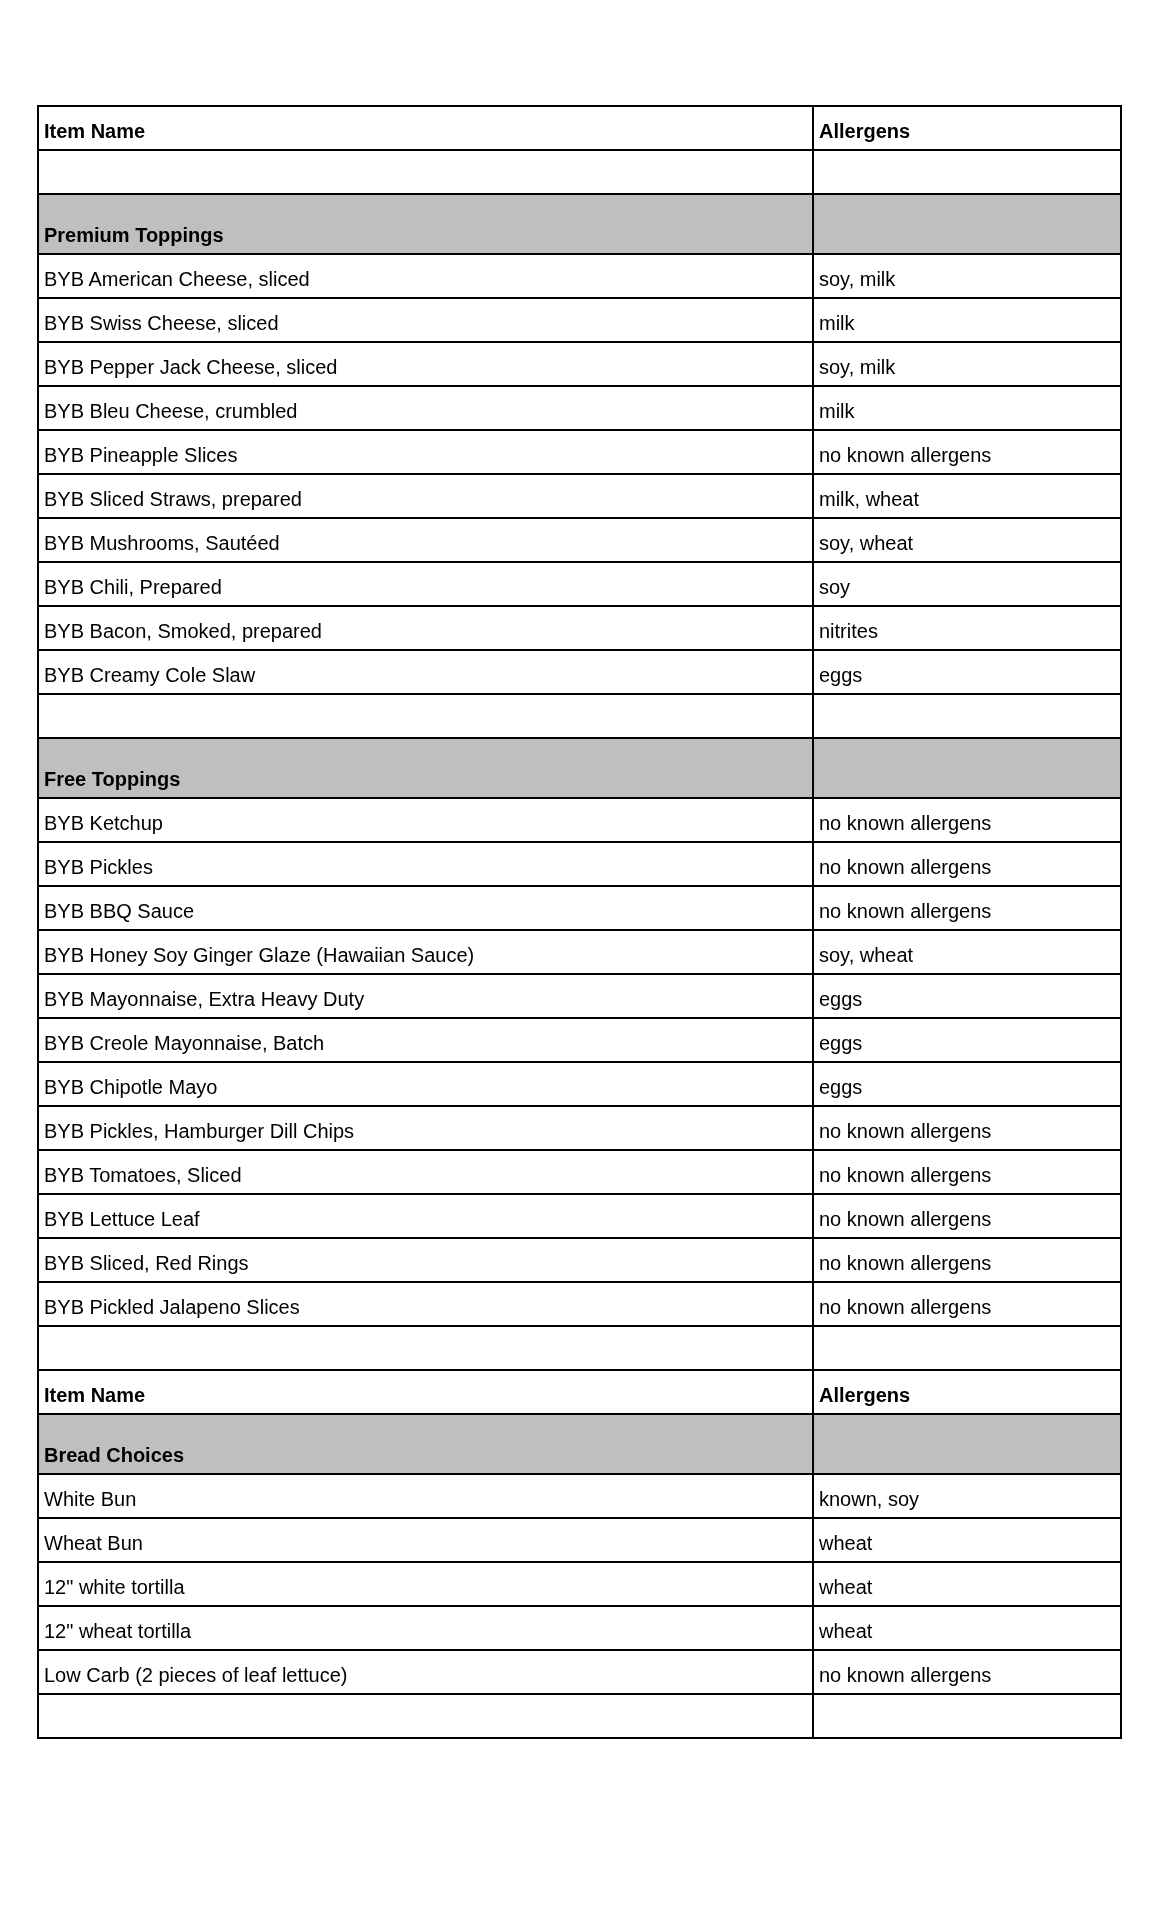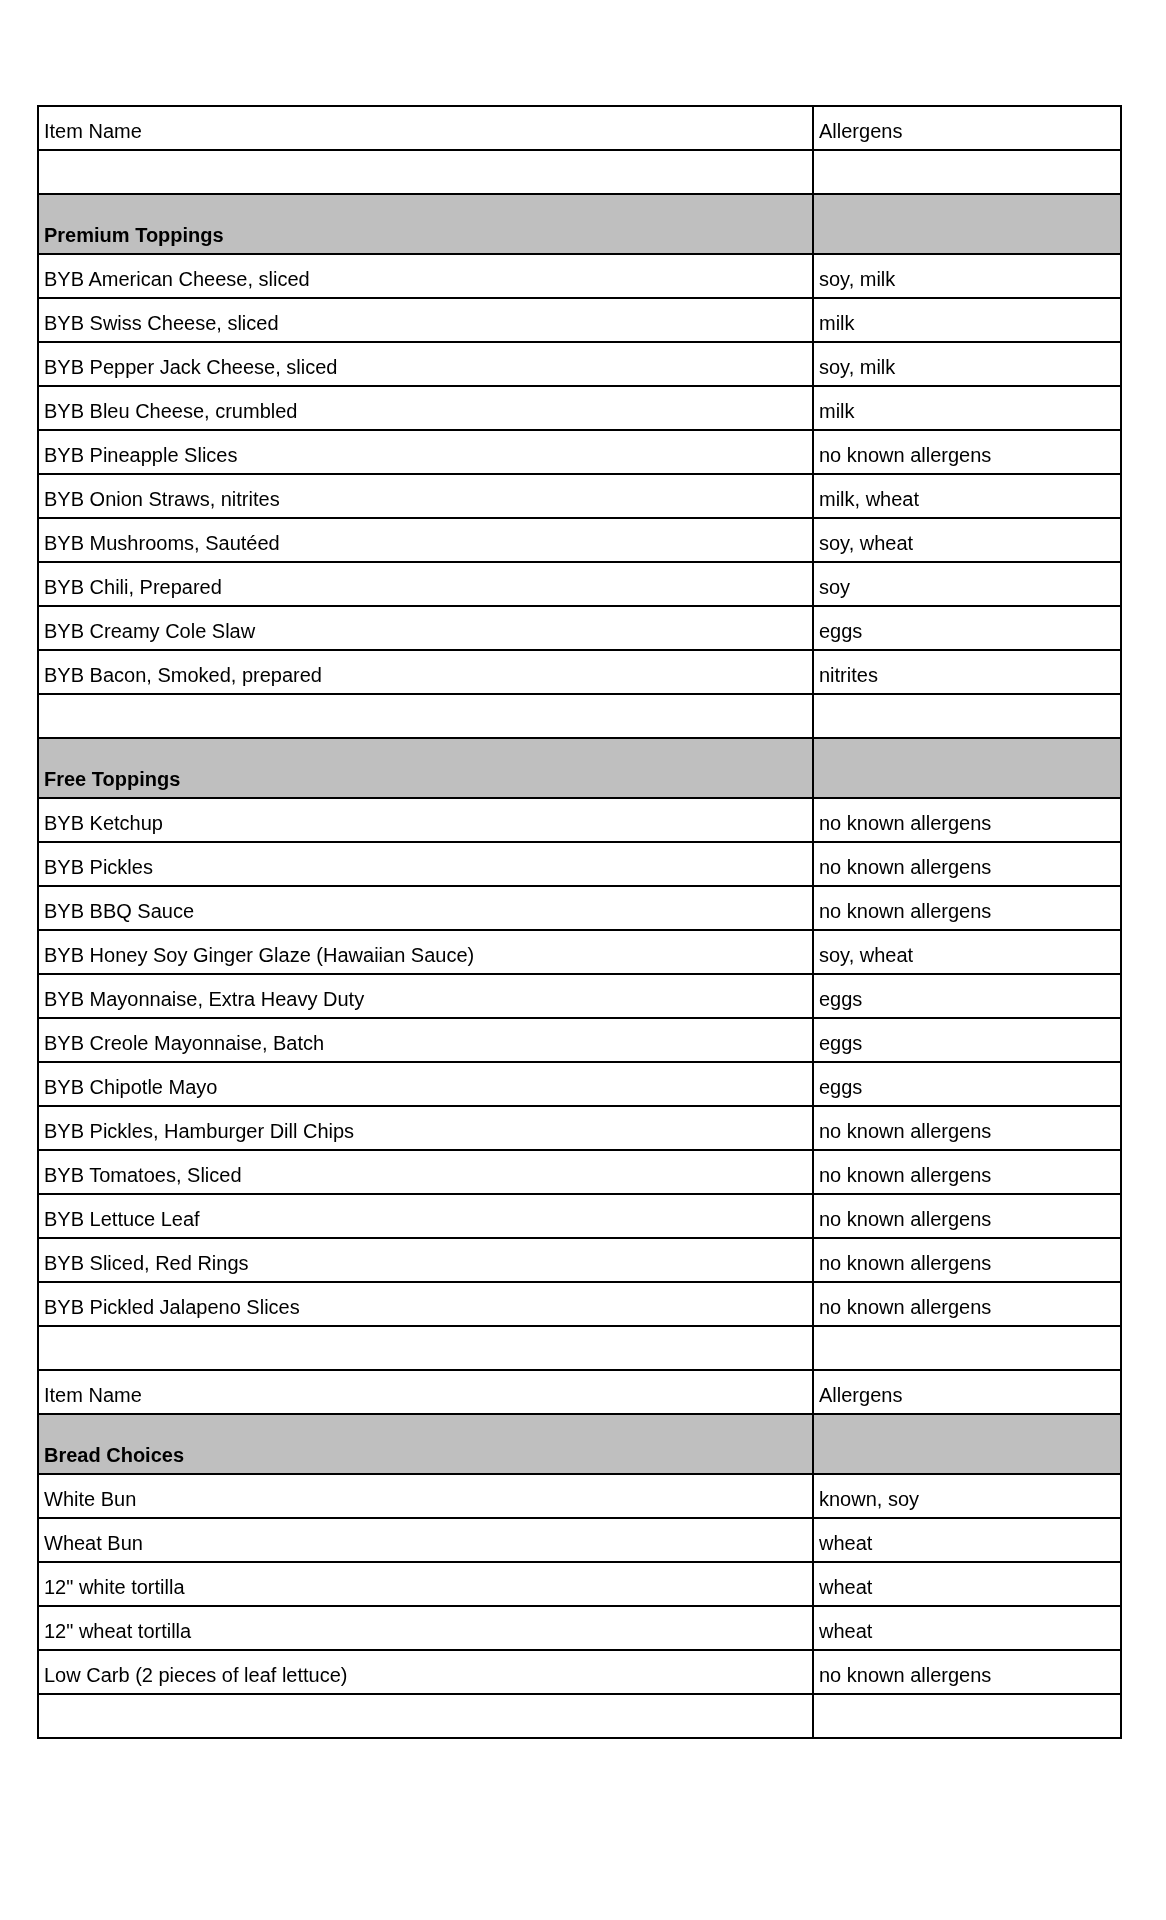--- a/index.html
+++ b/index.html
@@ -30,21 +30,21 @@
     vertical-align: bottom;
     padding: 0 4px 7px 5px;
     height: 44px;
     font-size: 20px;
     line-height: 1.1;
     color: #000000;
     white-space: nowrap;
     overflow: hidden;
   }
   tr.row-header td {
-    font-weight: normal;
+    font-weight: bold;
     border-radius: 7px;
   }
   tr.row-section td {
     font-weight: bold;
     background: #bfbfbf;
     height: 60px;
   }
   tr.row-empty td {
     height: 44px;
   }
@@ -85,38 +85,38 @@
         </tr>
         <tr class="row-item">
           <td>BYB Bleu Cheese, crumbled</td>
           <td>milk</td>
         </tr>
         <tr class="row-item">
           <td>BYB Pineapple Slices</td>
           <td>no known allergens</td>
         </tr>
         <tr class="row-item">
-          <td>BYB Onion Straws, nitrites</td>
+          <td>BYB Sliced Straws, prepared</td>
           <td>milk, wheat</td>
         </tr>
         <tr class="row-item">
           <td>BYB Mushrooms, Sautéed</td>
           <td>soy, wheat</td>
         </tr>
         <tr class="row-item">
           <td>BYB Chili, Prepared</td>
           <td>soy</td>
         </tr>
         <tr class="row-item">
-          <td>BYB Creamy Cole Slaw</td>
-          <td>eggs</td>
-        </tr>
-        <tr class="row-item">
           <td>BYB Bacon, Smoked, prepared</td>
           <td>nitrites</td>
+        </tr>
+        <tr class="row-item">
+          <td>BYB Creamy Cole Slaw</td>
+          <td>eggs</td>
         </tr>
         <tr class="row-empty">
           <td></td>
           <td></td>
         </tr>
         <tr class="row-section">
           <td>Free Toppings</td>
           <td></td>
         </tr>
         <tr class="row-item">

